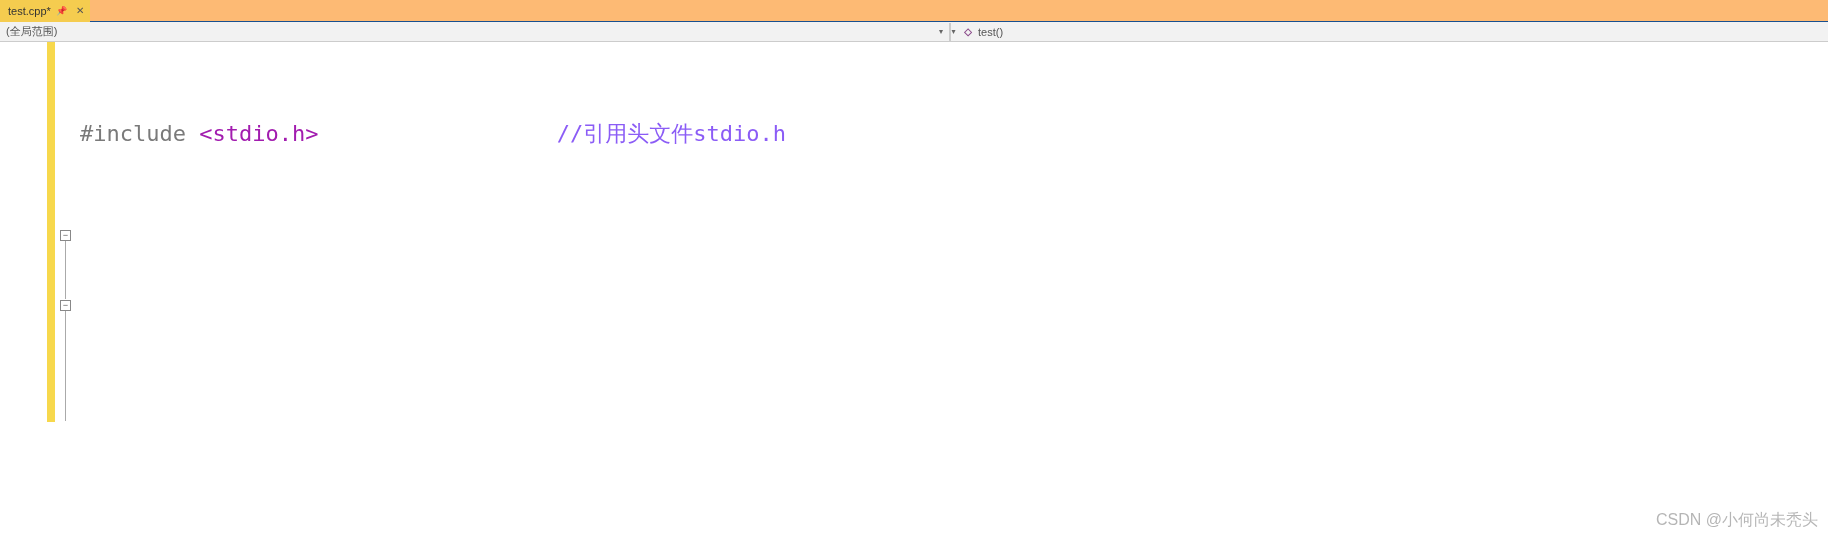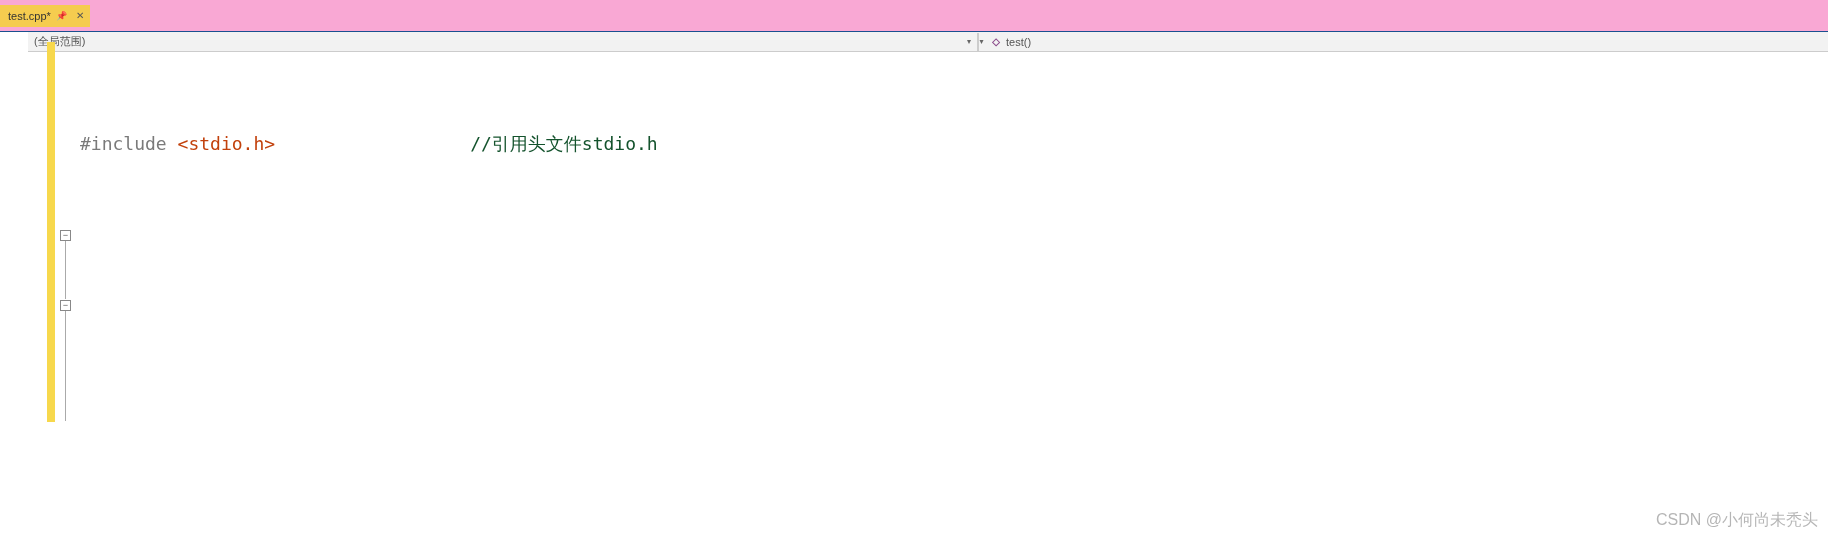--- a/index.html
+++ b/index.html
@@ -6,22 +6,22 @@
   body {
     font-family: "Microsoft YaHei", "SimSun", sans-serif;
     font-size: 12px;
     background: #ffffff;
     width: 1828px;
     height: 539px;
     overflow: hidden;
     position: relative;
   }
   .tab-bar {
-    background: #f9a8d4;
-    height: 32px;
+    background: #fdba74;
+    height: 22px;
     display: flex;
     align-items: center;
     border-bottom: 1px solid #1a5090;
   }
   .tab {
     background: #f5cc4f;
     height: 22px;
     display: flex;
     align-items: center;
     padding: 0 4px 0 8px;
@@ -40,21 +40,20 @@
     padding: 0 2px;
   }
   .nav-bar {
     background: #f2f2f2;
     height: 20px;
     display: flex;
     align-items: center;
     border-bottom: 1px solid #ccc;
     font-size: 11px;
     color: #555;
-    margin-left: 28px;
   }
   .scope-dropdown {
     flex: 0 0 950px;
     height: 18px;
     padding: 0 6px;
     display: flex;
     align-items: center;
     justify-content: space-between;
     border-right: 1px solid #ccc;
   }
@@ -115,32 +114,32 @@
   }
   .fold-line {
     position: absolute;
     width: 1px;
     background: #aaa;
     left: 7px;
   }
   .code {
     margin-left: 80px;
     font-family: "NSimSun", "SimSun", Consolas, monospace;
-    font-size: 18px;
+    font-size: 22px;
     line-height: 35px;
     padding-top: 4px;
     white-space: pre;
   }
   .code-line {
     height: 35px;
     display: flex;
   }
   .kw-preproc { color: #7a7a7a; }
-  .angle { color: #c2410c; }
-  .comment { color: #14532d; }
+  .angle { color: #a21caf; }
+  .comment { color: #8b5cf6; }
   .plain { color: #000000; }
   .watermark {
     position: absolute;
     right: 10px;
     bottom: 8px;
     font-size: 16px;
     color: rgba(120,120,120,0.55);
     font-family: "Microsoft YaHei", sans-serif;
   }
   .dropdown-separator {

